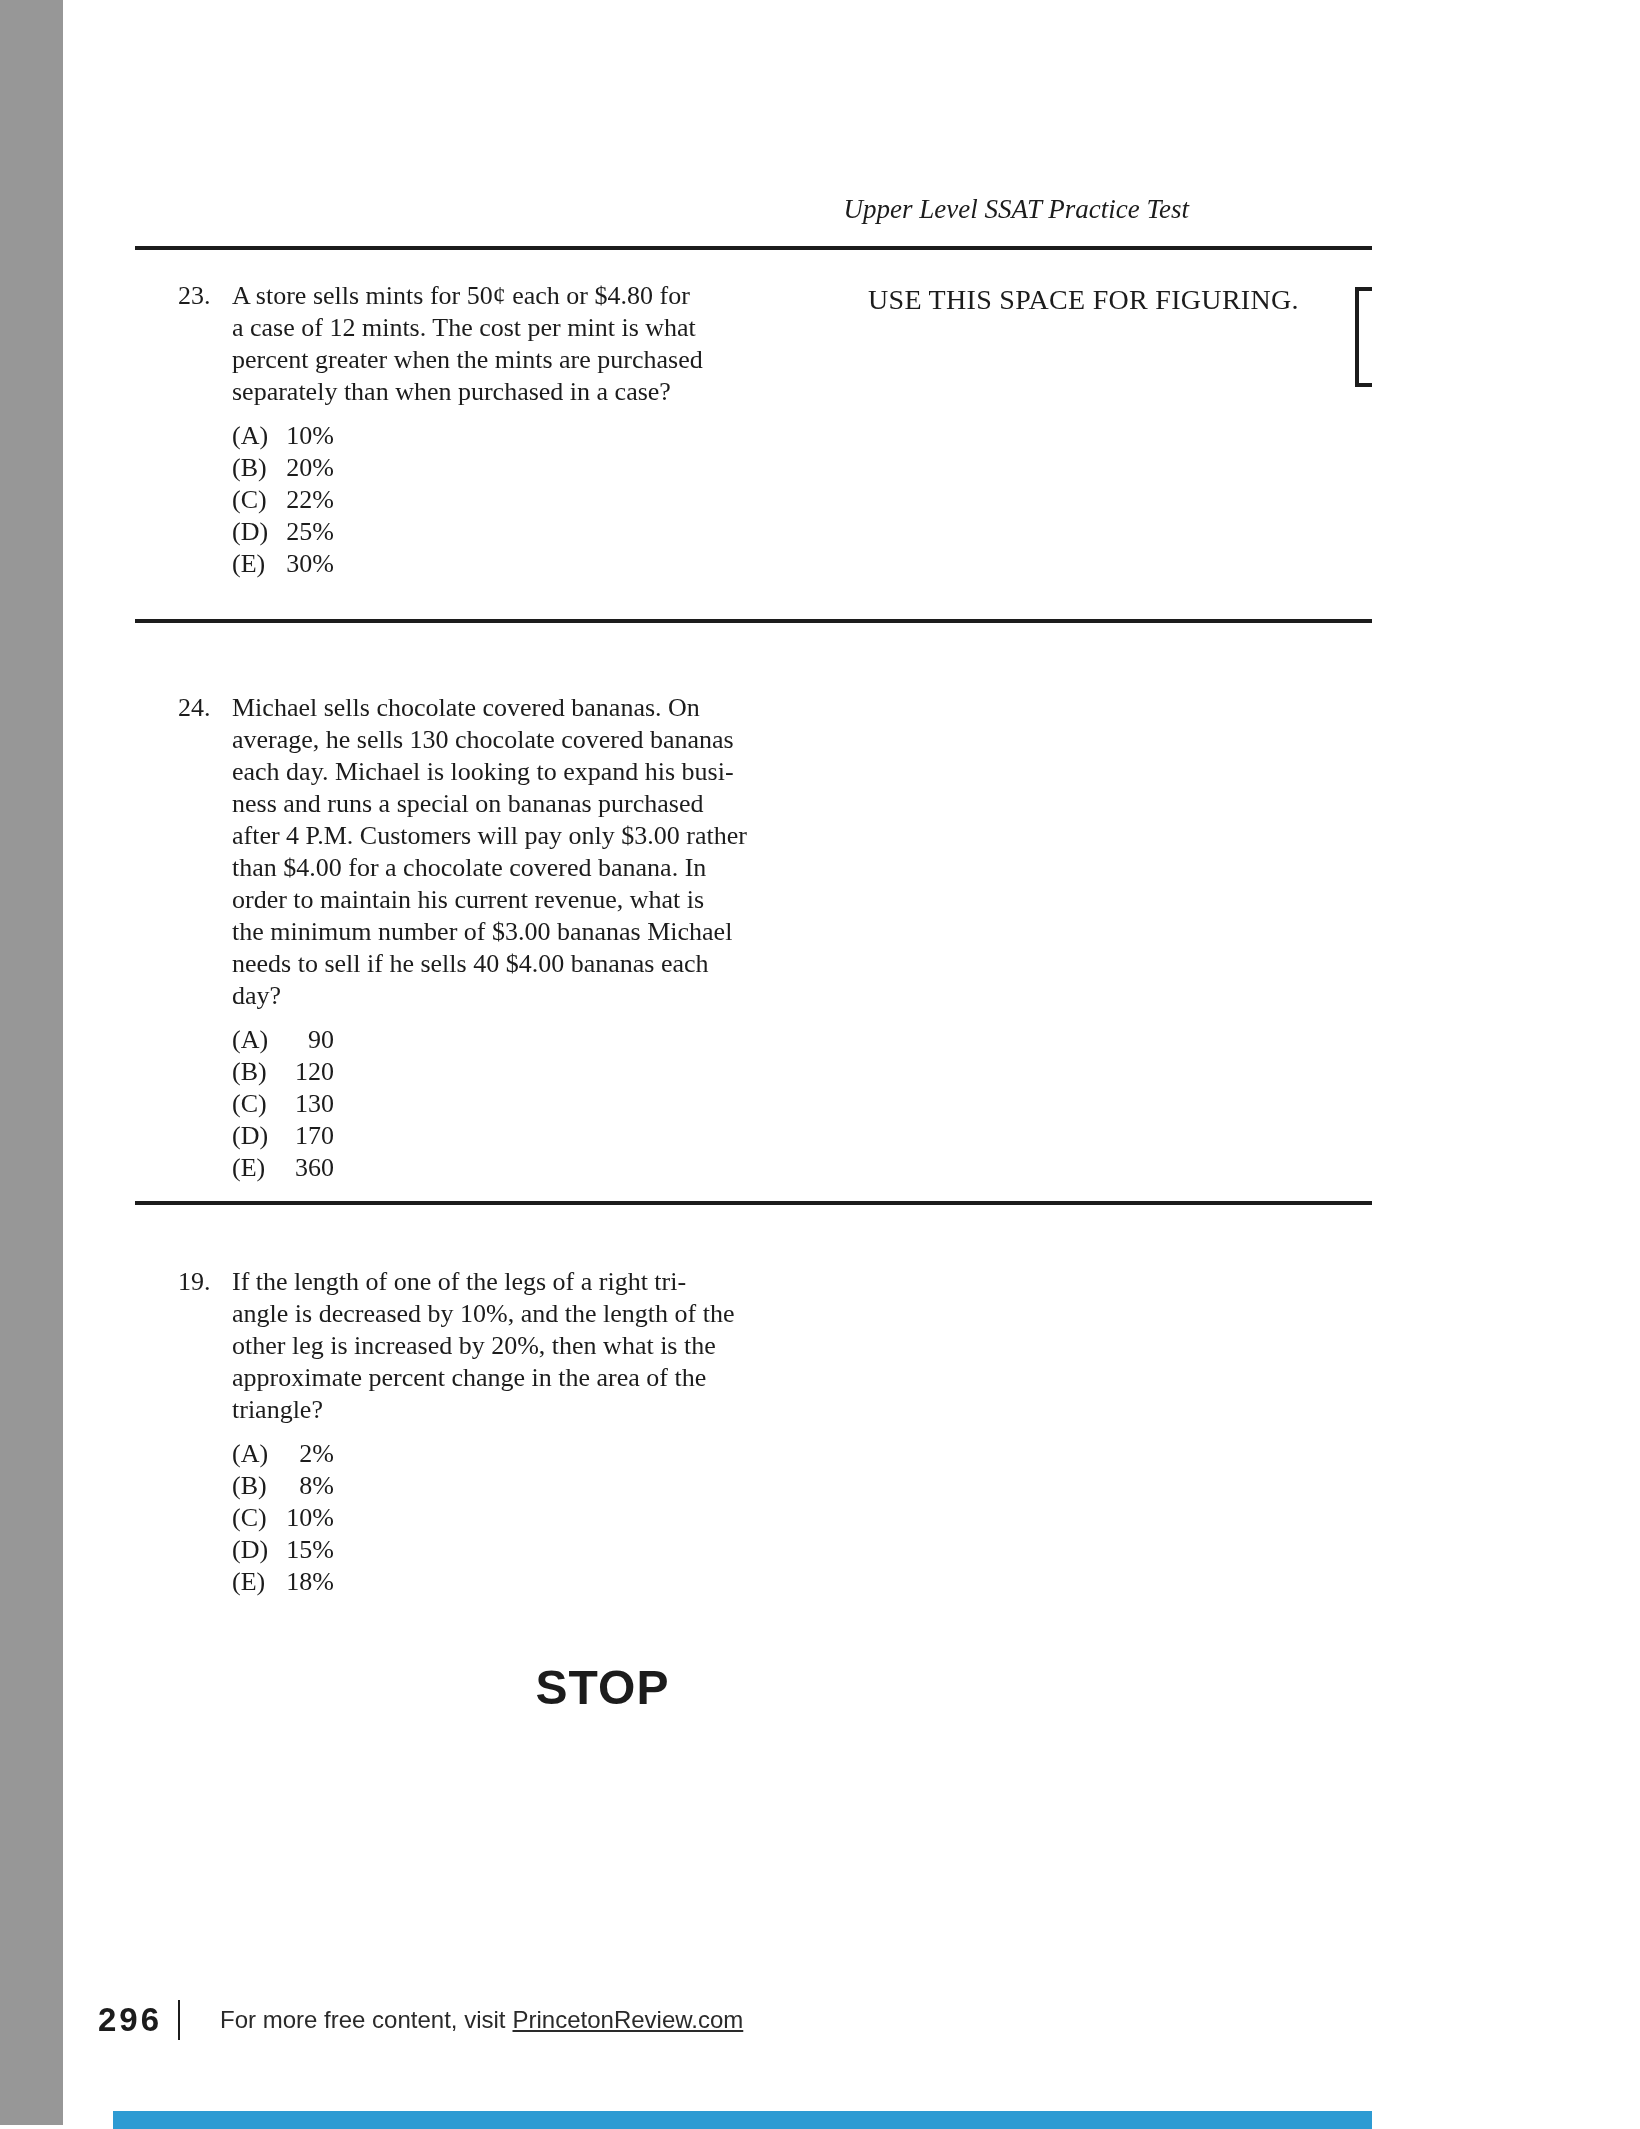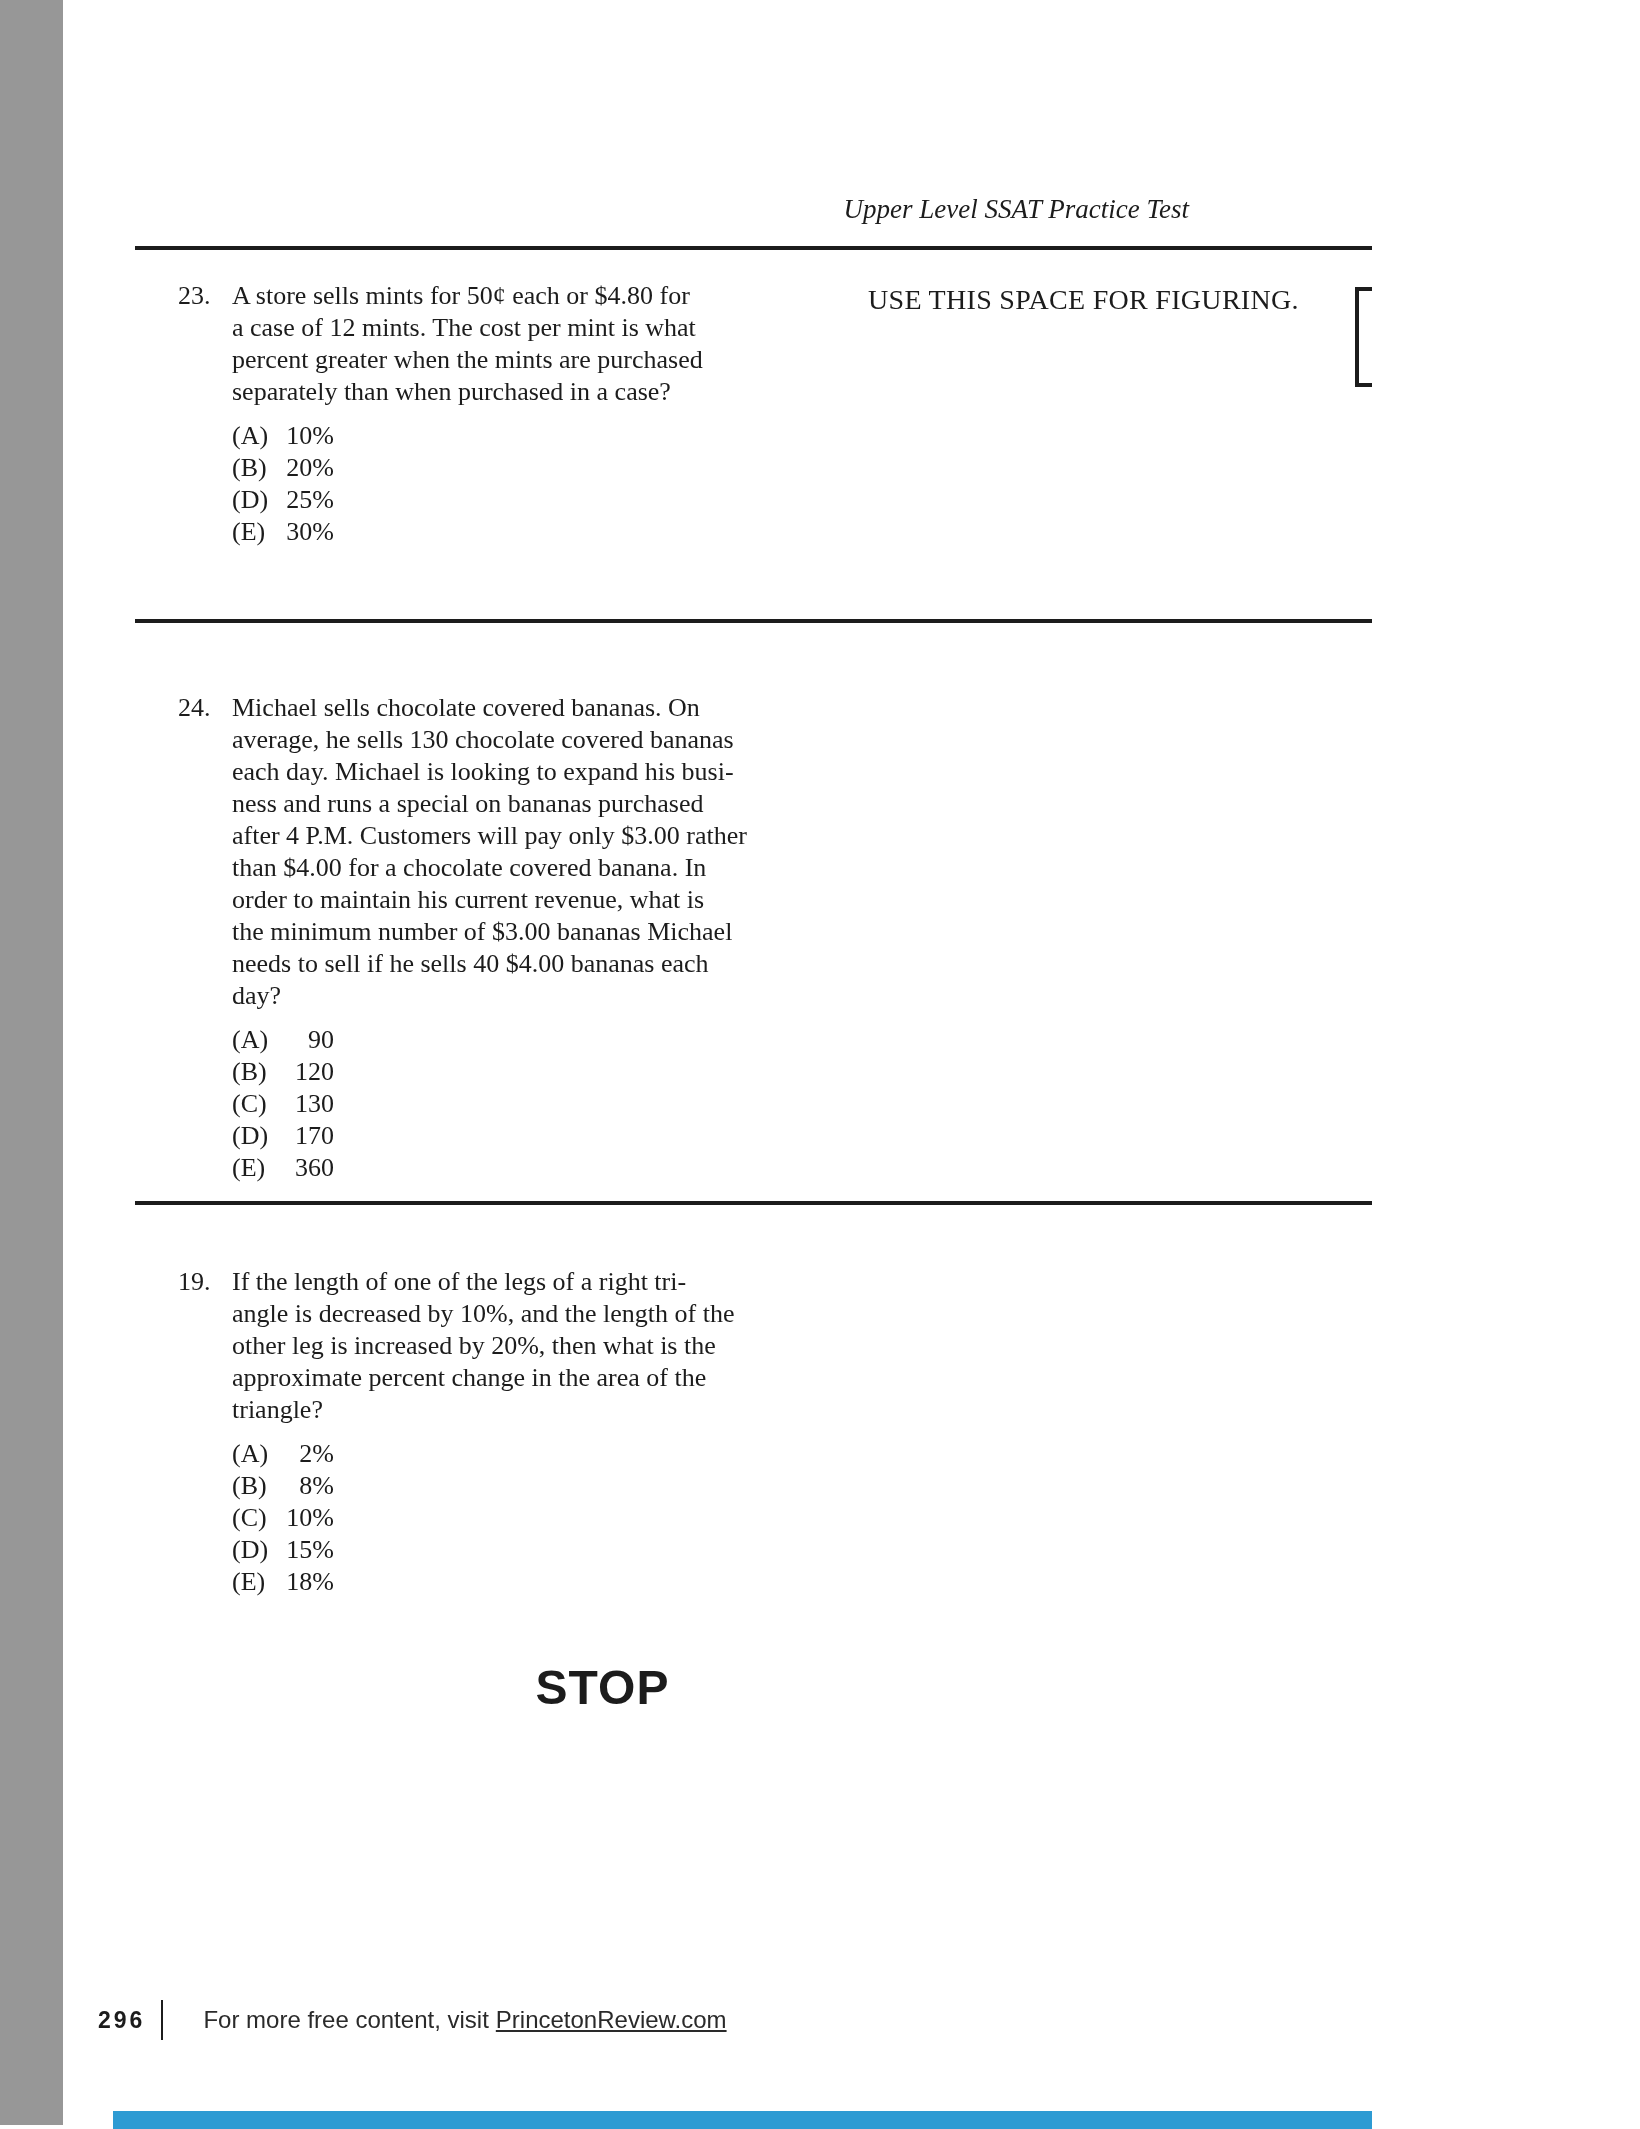--- a/index.html
+++ b/index.html
@@ -100,21 +100,21 @@
     left: 98px; top: 2000px;
     height: 40px;
     display: flex;
     align-items: center;
     font-family: "Liberation Sans", sans-serif;
     font-size: 24px;
     color: #2a2a2a;
   }
   .page-num {
     font-weight: bold;
-    font-size: 23px;
+    font-size: 33px;
     letter-spacing: 3px;
     color: #1c1c1c;
   }
   .footer-divider {
     width: 2px; height: 40px;
     background: #1c1c1c;
     margin: 0 20px 0 16px;
   }
   .footer-text { margin-right: 7px; margin-left: 20px; }
   .footer-link {
@@ -151,20 +151,23 @@
       <div class="qtext">A store sells mints for 50¢ each or $4.80 for
 a case of 12 mints. The cost per mint is what
 percent greater when the mints are purchased
 separately than when purchased in a case?</div>
       <div class="options">
         <div class="option">
           <span class="opt-letter">(A)</span><span class="opt-value">10%</span>
         </div>
         <div class="option">
           <span class="opt-letter">(B)</span><span class="opt-value">20%</span>
+        </div>
+        <div class="option">
+          <span class="opt-letter">(C)</span><span class="opt-value">22%</span>
         </div>
         <div class="option">
           <span class="opt-letter">(D)</span><span class="opt-value">25%</span>
         </div>
         <div class="option">
           <span class="opt-letter">(E)</span><span class="opt-value">30%</span>
         </div>
       </div>
     </div>
   </div>

